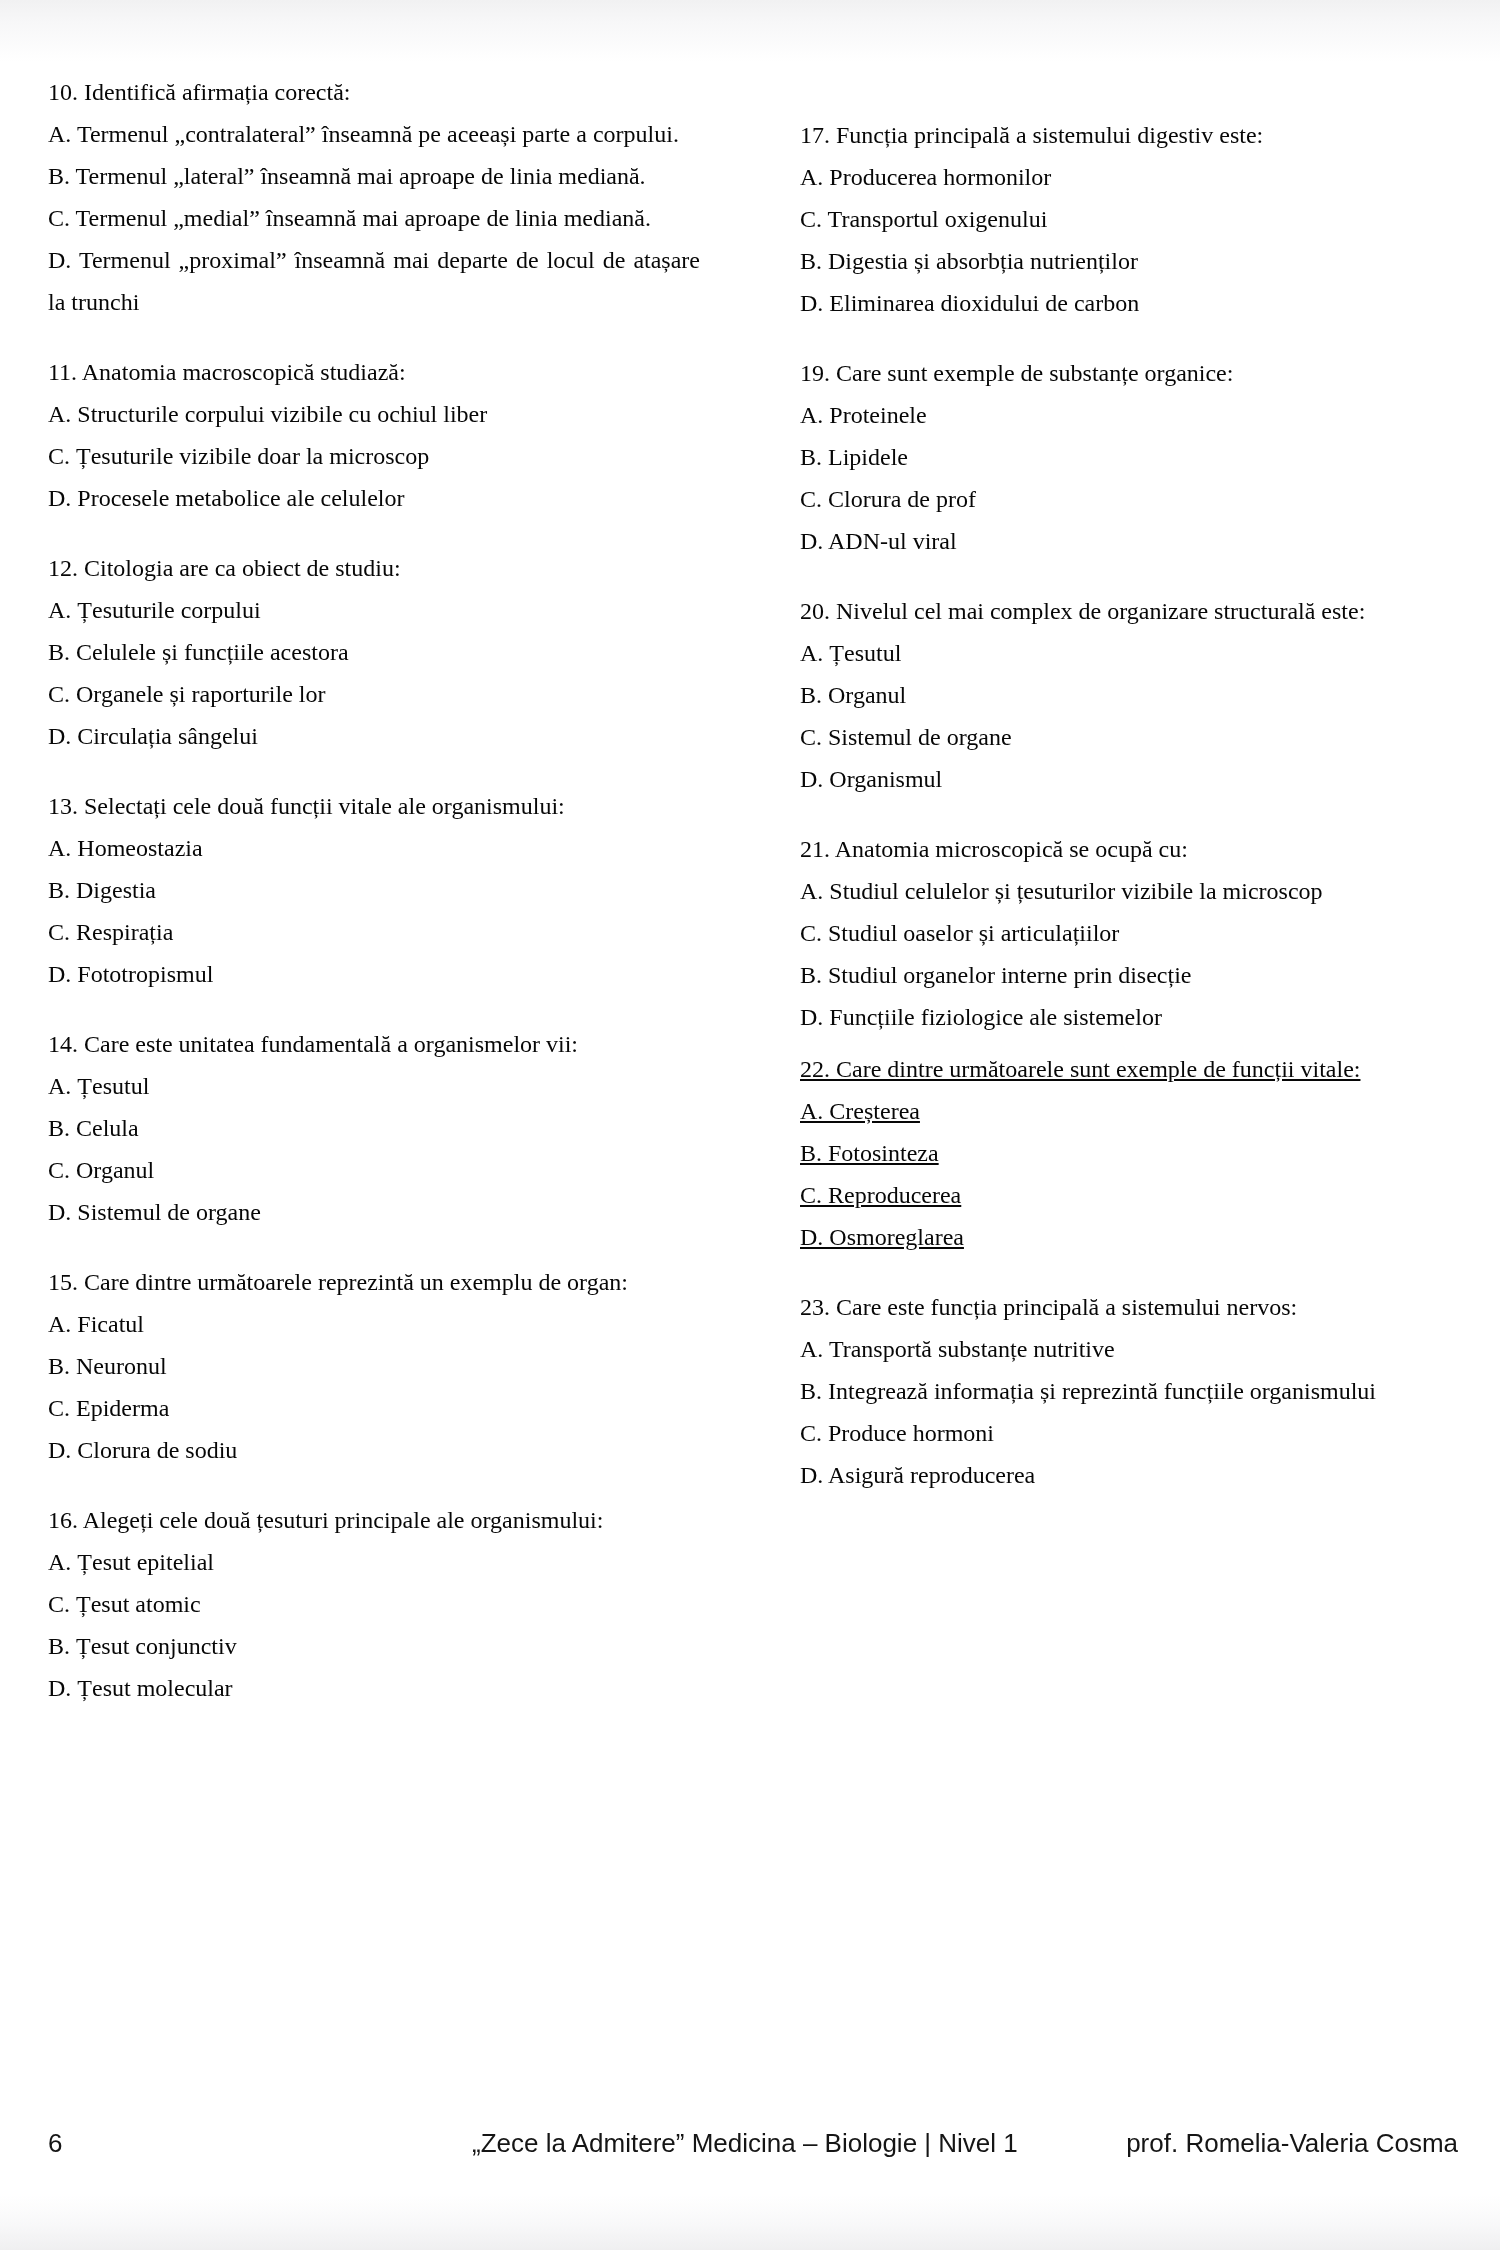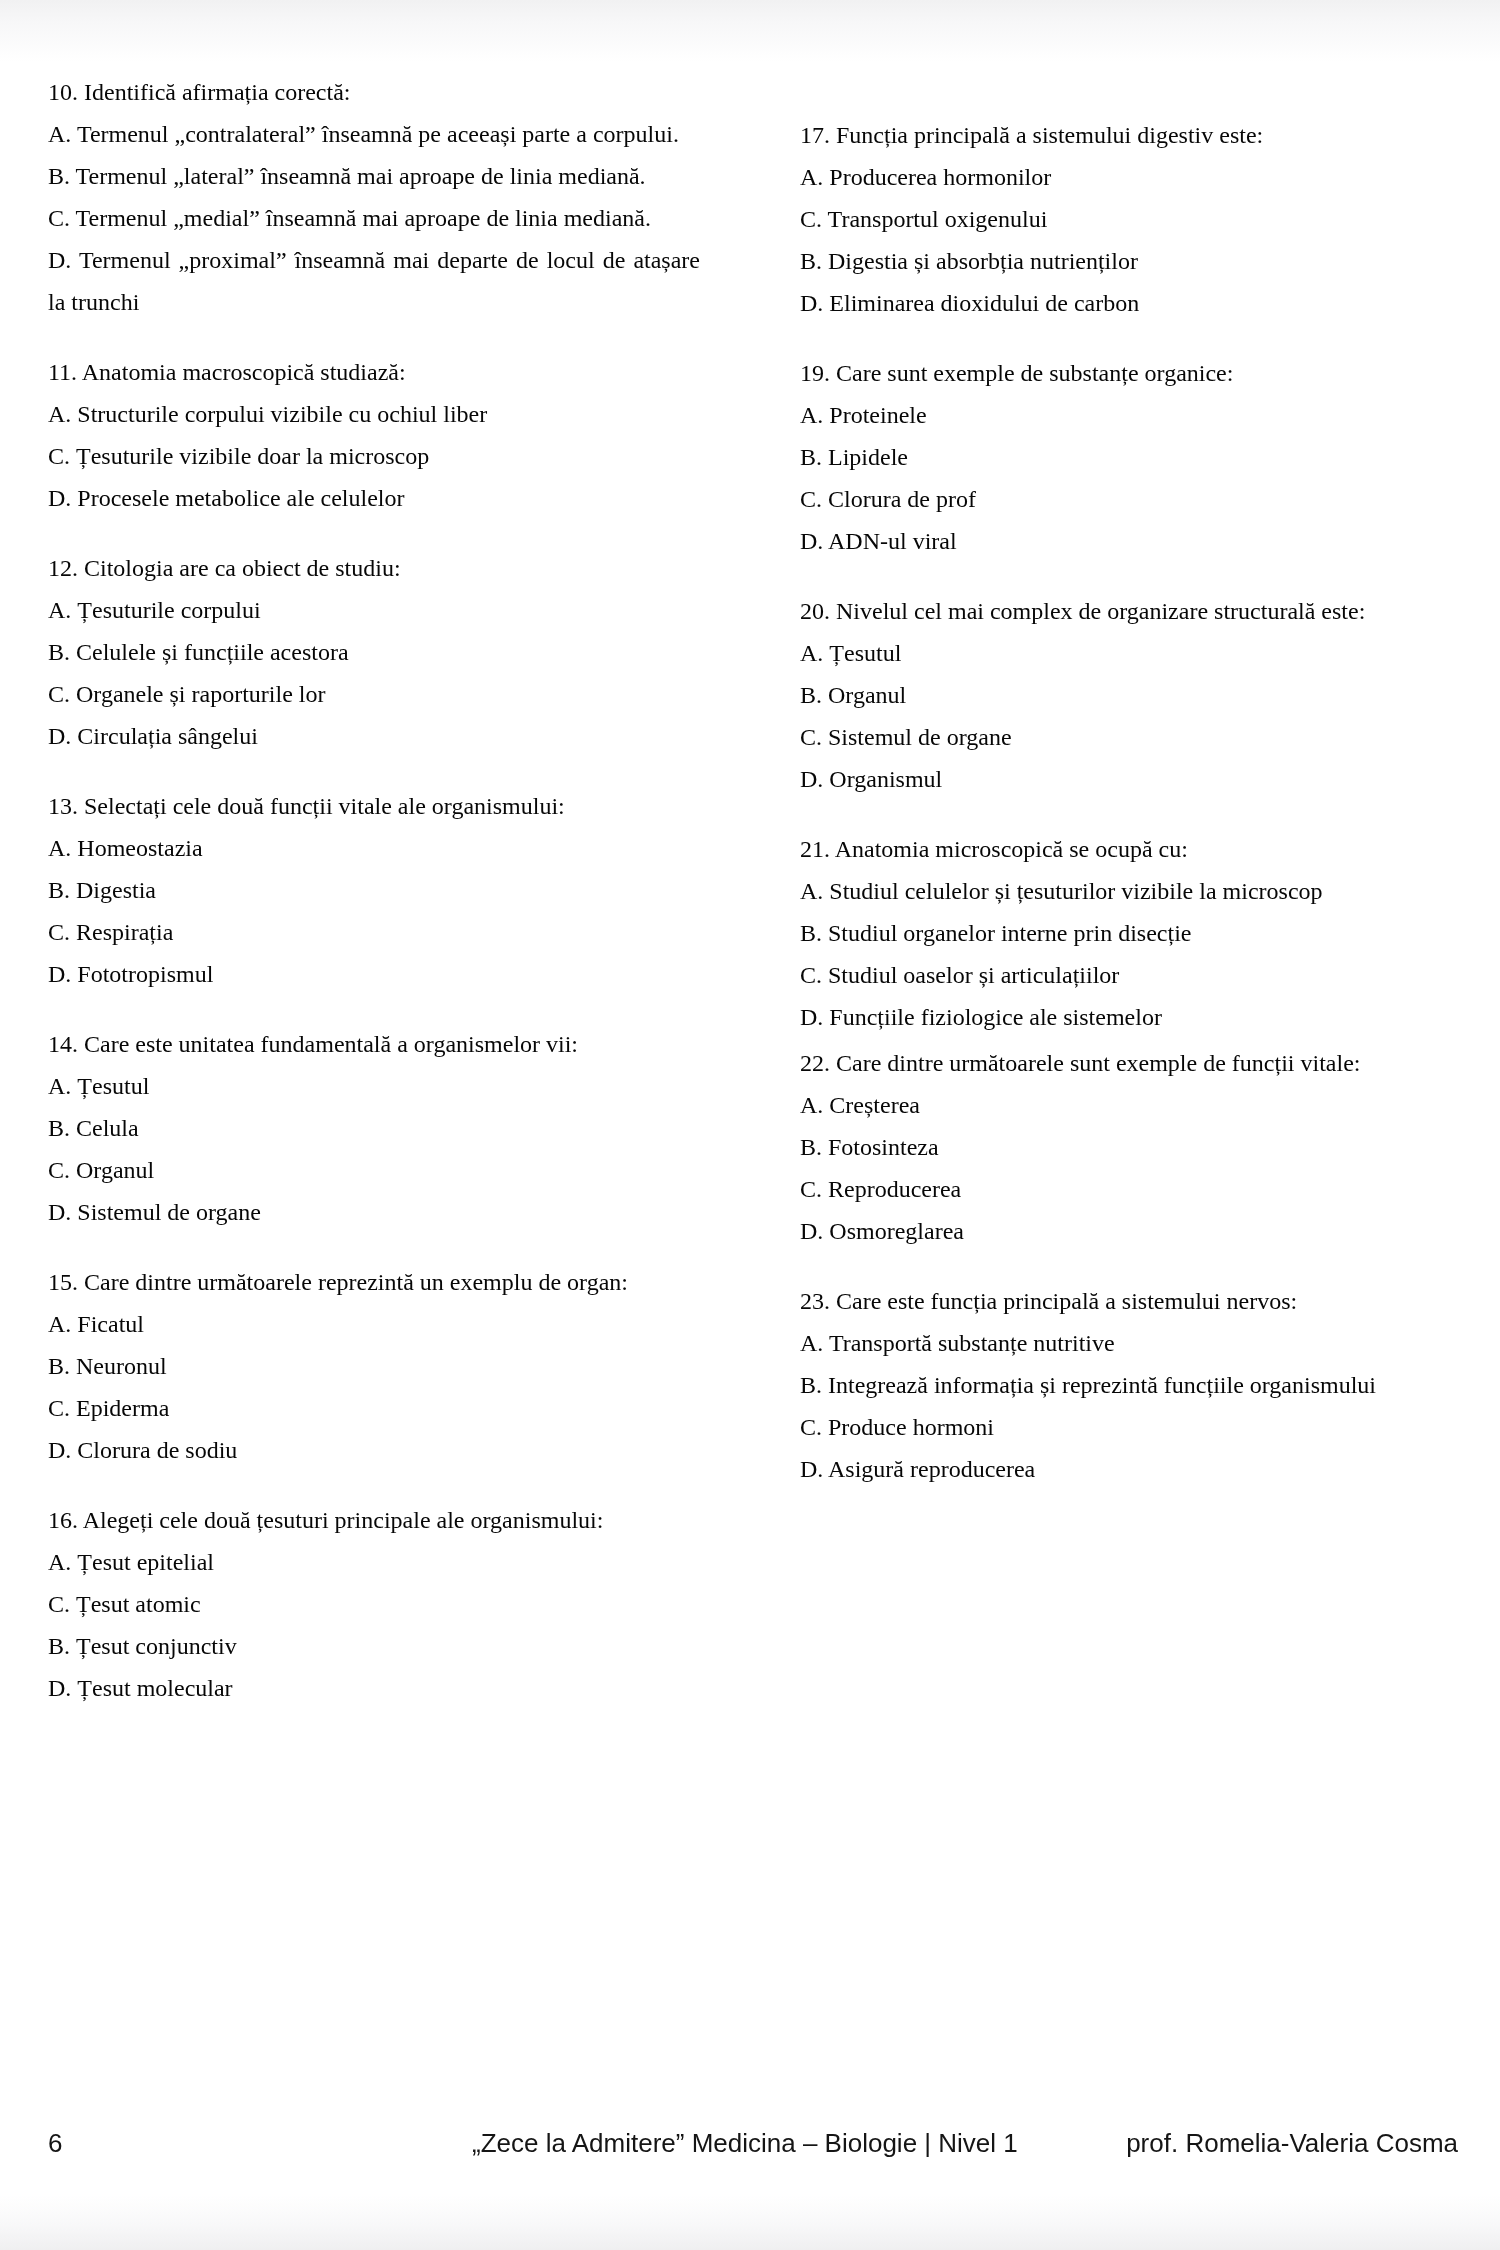--- a/index.html
+++ b/index.html
@@ -30,21 +30,21 @@
   }
   .col {
     position: absolute;
     font-size: 24px;
     line-height: 42px;
   }
   .col-left  { left: 48px;  top: 71px;  width: 652px; }
   .col-right { left: 800px; top: 114px; width: 660px; }
   .question { margin-top: 28px; }
   .question:first-child { margin-top: 0; }
-  .question.no-gap { margin-top: 4px; }
+  .question.no-gap { margin-top: 10px; text-decoration: underline; }
   .q-title, .q-option {
     margin: 0;
     padding: 0;
     text-align: justify;
   }
   .footer {
     position: absolute;
     left: 0; top: 2126px;
     width: 100%;
     height: 34px;
@@ -145,22 +145,22 @@
       <p class="q-title">20. Nivelul cel mai complex de organizare structurală este:</p>
       <p class="q-option">A. Țesutul</p>
       <p class="q-option">B. Organul</p>
       <p class="q-option">C. Sistemul de organe</p>
       <p class="q-option">D. Organismul</p>
     </div>
 
     <div class="question">
       <p class="q-title">21. Anatomia microscopică se ocupă cu:</p>
       <p class="q-option">A. Studiul celulelor și țesuturilor vizibile la microscop</p>
+      <p class="q-option">C. Studiul oaselor și articulațiilor</p>
       <p class="q-option">B. Studiul organelor interne prin disecție</p>
-      <p class="q-option">C. Studiul oaselor și articulațiilor</p>
       <p class="q-option">D. Funcțiile fiziologice ale sistemelor</p>
     </div>
 
     <div class="question no-gap">
       <p class="q-title">22. Care dintre următoarele sunt exemple de funcții vitale:</p>
       <p class="q-option">A. Creșterea</p>
       <p class="q-option">B. Fotosinteza</p>
       <p class="q-option">C. Reproducerea</p>
       <p class="q-option">D. Osmoreglarea</p>
     </div>

